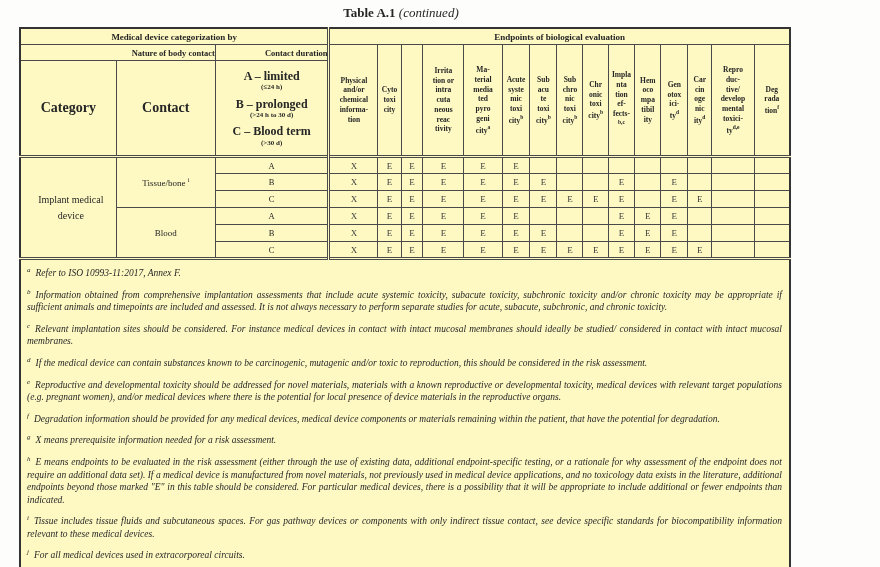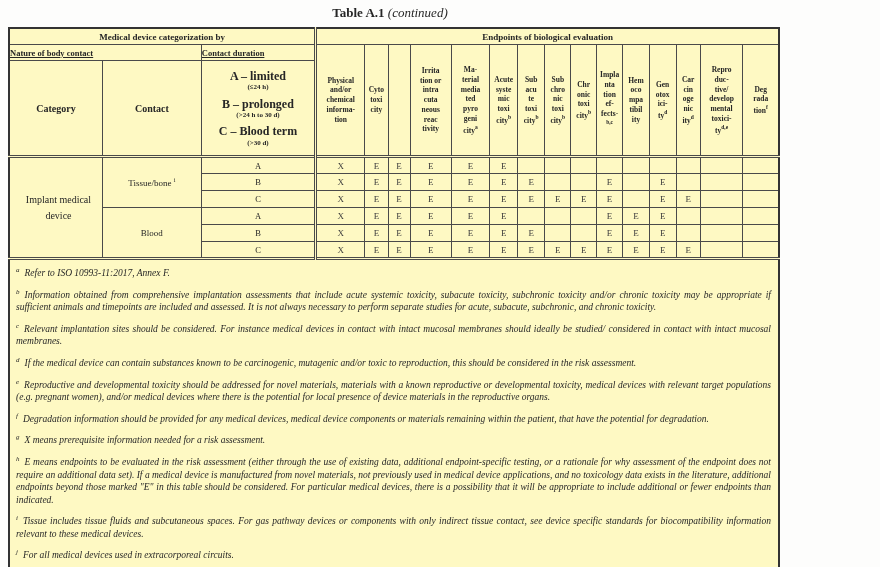--- a/index.html
+++ b/index.html
@@ -1,27 +1,27 @@
 <!DOCTYPE html>
 <html><head>
 <meta charset="utf-8">
 <style>
   html,body{margin:0;padding:0;width:880px;height:567px;overflow:hidden;
     background:#fdfdfc;font-family:"Liberation Serif","DejaVu Serif",serif;color:#262626;}
-  .page{position:relative;width:780px;height:567px;}
+  .page{position:relative;width:780px;height:567px;padding-left:11px;}
   .title{padding-top:5px;height:22px;text-align:center;font-size:13px;}
   .title .t-bold{font-weight:bold;}
   .title .t-italic{font-style:italic;}
   table{border-collapse:collapse;table-layout:fixed;margin-left:8px;
     border:2px solid #333;background:#fef9c3;}
   th,td{border:1px solid #4a4a4a;padding:0;overflow:hidden;}
   
   .cat-banner,.banner{font-size:9px;font-weight:bold;text-align:center;height:15px;}
-  .sub-banner{font-size:8.5px;font-weight:bold;text-align:left;height:15px;text-decoration:underline;}
-  .col-head{font-size:10px;font-weight:bold;text-align:center;vertical-align:middle;}
+  .sub-banner{font-size:8.5px;font-weight:bold;text-align:right;height:15px;}
+  .col-head{font-size:14px;font-weight:bold;text-align:center;vertical-align:middle;}
   .endpoint-head{font-size:7.5px;font-weight:bold;text-align:center;vertical-align:middle;
     line-height:1.3;}
   .endpoint-head sup{font-size:5.5px;}
   .dur-cell{vertical-align:middle;text-align:center;height:94px;}
   .dur-main{font-size:12px;font-weight:bold;line-height:1.2;margin-top:5px;}
   .dur-group:first-child .dur-main{margin-top:0;}
   .dur-sub{font-size:7px;font-weight:bold;line-height:1.2;}
   
   .category-cell{font-size:10px;text-align:center;vertical-align:middle;
     padding-left:5px;line-height:16px;}

